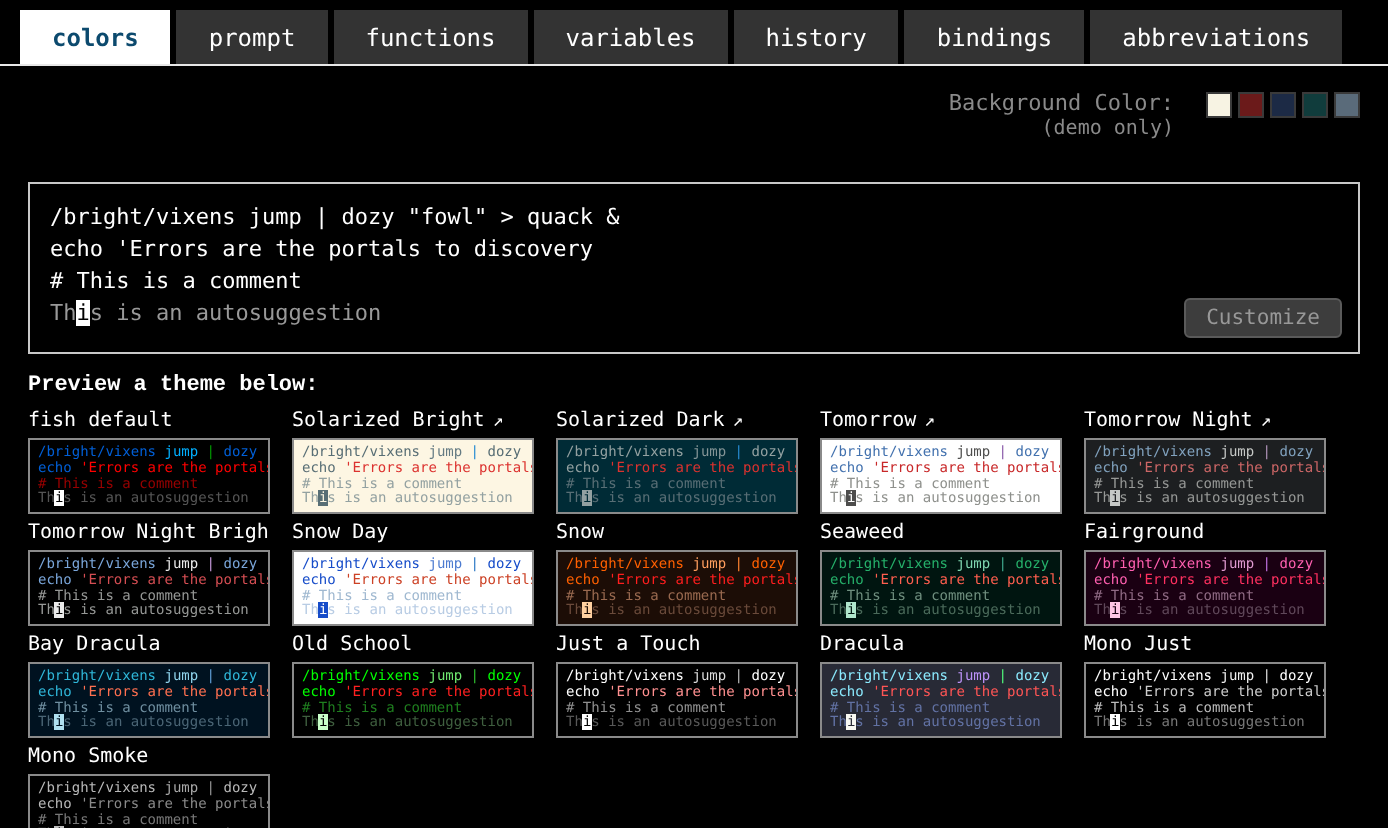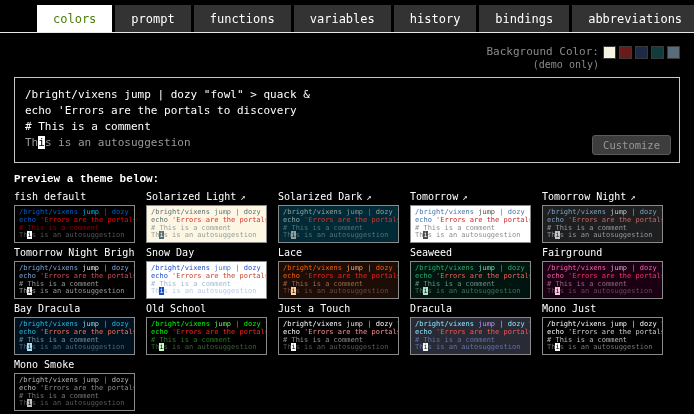--- a/index.html
+++ b/index.html
@@ -7,25 +7,25 @@
     width: 694px; height: 414px;
     background: #000;
     overflow: hidden;
     font-family: "DejaVu Sans Mono", "Liberation Mono", monospace;
   }
   .tabbar { display: flex; gap: 3px; padding: 5px 0 0 10px; border-bottom: 1px solid #e8e8e8; }
   .tab {
     background: #333; color: #fff; font-size: 12px;
     padding: 7px 16px 6px; cursor: pointer; white-space: nowrap;
   }
-  .tab.active { background: #fff; color: #4d7c0f; font-weight: normal; margin-left: 27px; }
+  .tab.active { background: #fff; color: #0c4a6e; font-weight: bold; }
 
   .demo-header {
     display: flex; justify-content: flex-end; align-items: flex-start;
-    gap: 4px; margin: 12px 14px 6px;
+    gap: 16px; margin: 12px 14px 20px;
   }
   .bg-labels { color: #8a8a8a; font-size: 11px; text-align: right; line-height: 13px; }
   .demo-only { font-size: 10px; }
   .swatches { display: flex; gap: 3px; padding-top: 1px; }
   .swatch { width: 13px; height: 13px; border: 1px solid #3a3a3a; cursor: pointer; }
 
   .terminal {
     position: relative; margin: 2px 14px 0;
     border: 1px solid #c8c8c8; background: #000;
     padding: 9px 10px; height: 86px;
@@ -97,21 +97,21 @@
     <div class="theme-cell">
       <div class="theme-title"><span>fish default</span></div>
       <div class="theme-tile" style="background: rgb(0, 0, 0);">
         <div class="tline"><span style="color: rgb(0, 95, 215);">/bright/vixens</span><span style="color: rgb(0, 175, 255);"> jump</span><span style="color: rgb(0, 153, 0);"> | </span><span style="color: rgb(0, 95, 215);">dozy</span><span style="color: rgb(153, 153, 0);"> "fowl"</span></div>
         <div class="tline"><span style="color: rgb(0, 95, 215);">echo</span><span style="color: rgb(255, 0, 0);"> 'Errors are the portals to discovery</span></div>
         <div class="tline"><span style="color: rgb(153, 0, 0);"># This is a comment</span></div>
         <div class="tline"><span style="color: rgb(85, 85, 85);">Th</span><span style="background: rgb(255, 255, 255); color: rgb(0, 0, 0);">i</span><span style="color: rgb(85, 85, 85);">s is an autosuggestion</span></div>
       </div>
     </div>
     <div class="theme-cell">
-      <div class="theme-title"><span>Solarized Light</span><span class="link-arrow">↗</span></div>
+      <div class="theme-title"><span>Solarized Bright</span><span class="link-arrow">↗</span></div>
       <div class="theme-tile" style="background: rgb(253, 246, 227);">
         <div class="tline"><span style="color: rgb(88, 110, 117);">/bright/vixens</span><span style="color: rgb(101, 123, 131);"> jump</span><span style="color: rgb(38, 139, 210);"> | </span><span style="color: rgb(88, 110, 117);">dozy</span><span style="color: rgb(131, 148, 150);"> "fowl"</span></div>
         <div class="tline"><span style="color: rgb(88, 110, 117);">echo</span><span style="color: rgb(220, 50, 47);"> 'Errors are the portals to discovery</span></div>
         <div class="tline"><span style="color: rgb(147, 161, 161);"># This is a comment</span></div>
         <div class="tline"><span style="color: rgb(147, 161, 161);">Th</span><span style="background: rgb(88, 110, 117); color: rgb(253, 246, 227);">i</span><span style="color: rgb(147, 161, 161);">s is an autosuggestion</span></div>
       </div>
     </div>
     <div class="theme-cell">
       <div class="theme-title"><span>Solarized Dark</span><span class="link-arrow">↗</span></div>
       <div class="theme-tile" style="background: rgb(0, 43, 54);">
@@ -151,21 +151,21 @@
     <div class="theme-cell">
       <div class="theme-title"><span>Snow Day</span></div>
       <div class="theme-tile" style="background: rgb(255, 255, 255);">
         <div class="tline"><span style="color: rgb(22, 76, 201);">/bright/vixens</span><span style="color: rgb(76, 123, 208);"> jump</span><span style="color: rgb(43, 120, 196);"> | </span><span style="color: rgb(22, 76, 201);">dozy</span><span style="color: rgb(62, 160, 168);"> "fowl"</span></div>
         <div class="tline"><span style="color: rgb(22, 76, 201);">echo</span><span style="color: rgb(204, 65, 37);"> 'Errors are the portals to discovery</span></div>
         <div class="tline"><span style="color: rgb(159, 184, 208);"># This is a comment</span></div>
         <div class="tline"><span style="color: rgb(184, 204, 228);">Th</span><span style="background: rgb(22, 76, 201); color: rgb(255, 255, 255);">i</span><span style="color: rgb(184, 204, 228);">s is an autosuggestion</span></div>
       </div>
     </div>
     <div class="theme-cell">
-      <div class="theme-title"><span>Lace</span></div>
+      <div class="theme-title"><span>Snow</span></div>
       <div class="theme-tile" style="background: rgb(28, 13, 6);">
         <div class="tline"><span style="color: rgb(255, 96, 0);">/bright/vixens</span><span style="color: rgb(255, 158, 94);"> jump</span><span style="color: rgb(255, 131, 48);"> | </span><span style="color: rgb(255, 96, 0);">dozy</span><span style="color: rgb(255, 209, 36);"> "fowl"</span></div>
         <div class="tline"><span style="color: rgb(255, 96, 0);">echo</span><span style="color: rgb(255, 30, 30);"> 'Errors are the portals to discovery</span></div>
         <div class="tline"><span style="color: rgb(154, 106, 80);"># This is a comment</span></div>
         <div class="tline"><span style="color: rgb(106, 74, 58);">Th</span><span style="background: rgb(255, 208, 160); color: rgb(28, 13, 6);">i</span><span style="color: rgb(106, 74, 58);">s is an autosuggestion</span></div>
       </div>
     </div>
     <div class="theme-cell">
       <div class="theme-title"><span>Seaweed</span></div>
       <div class="theme-tile" style="background: rgb(0, 21, 16);">

